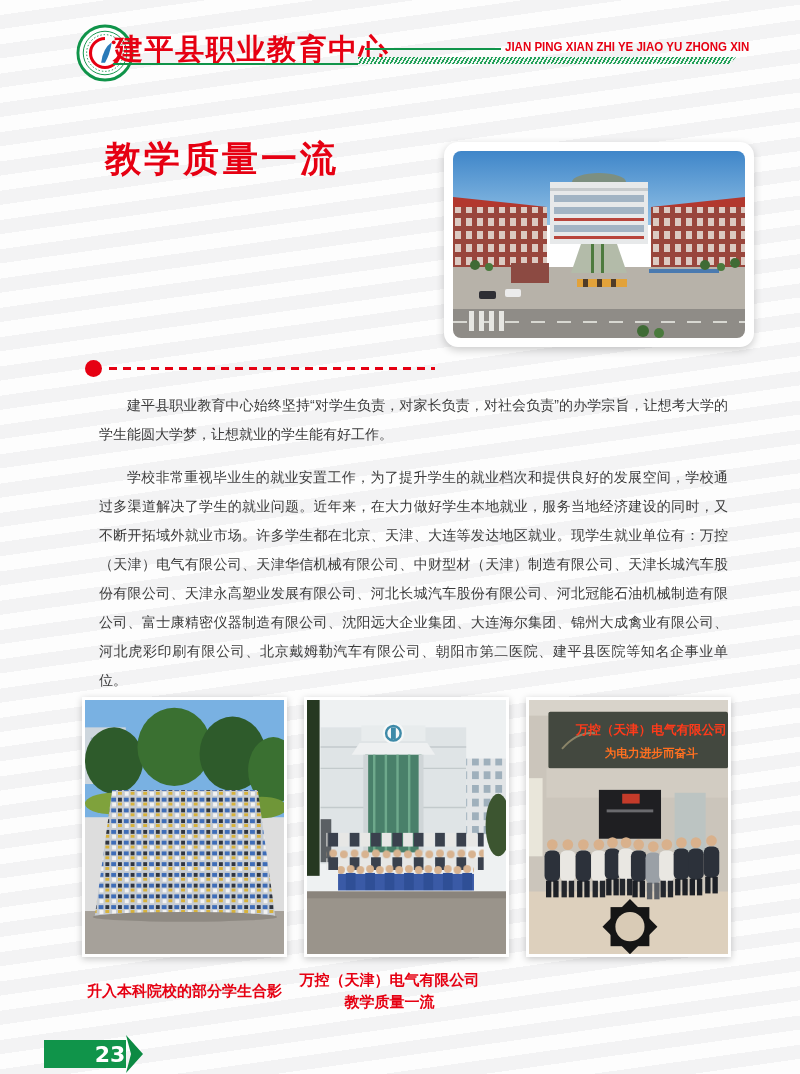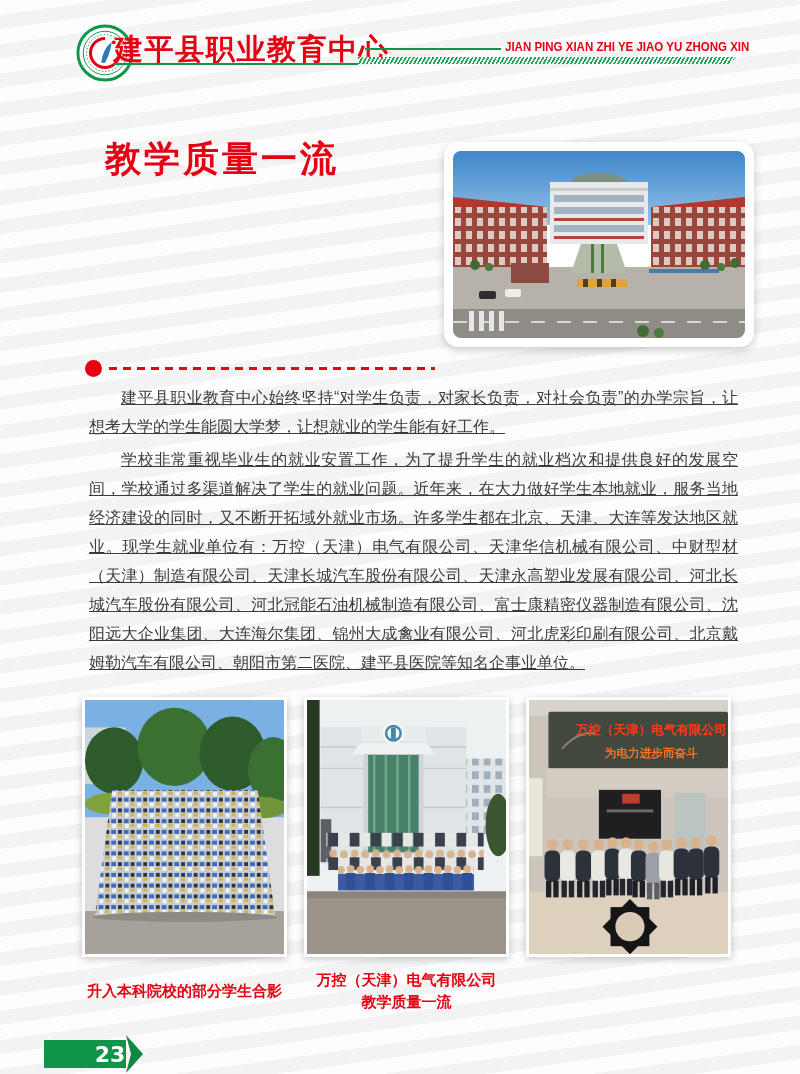--- a/index.html
+++ b/index.html
@@ -38,31 +38,31 @@
     margin:0;padding-left:20px;font-size:36px;line-height:42px;font-weight:bold;
     color:#e60012;letter-spacing:3px;
   }
   .title-rule{display:flex;align-items:center;width:350px;margin:4px 0 6px 0;height:17px;}
   .title-rule .dot{width:17px;height:17px;border-radius:50%;background:#e60012;flex:0 0 auto;}
   .title-rule .dashes{
     flex:1;height:3px;margin-left:7px;
     background:repeating-linear-gradient(90deg,#e60012 0 8px,transparent 8px 14px);
   }
   .body-text p{
-    margin:4px;font-size:16px;line-height:29px;color:#3b3b3b;
-    text-align:justify;text-indent:2em;text-decoration:underline;
+    margin:14px;font-size:14px;line-height:29px;color:#3b3b3b;
+    text-align:justify;text-indent:2em;
   }
   
   .gallery{position:absolute;left:82px;top:697px;display:flex;gap:17px;}
   .gallery .ph{
     width:205px;height:260px;box-sizing:border-box;border:3px solid #fff;
     box-shadow:0 2px 7px rgba(0,0,0,.22);background:#ddd;
   }
   .gallery svg{display:block;width:100%;height:100%;}
-  .captions{position:absolute;left:82px;top:969px;display:flex;gap:17px;}
+  .captions{position:absolute;left:82px;top:969px;display:flex;}
   .captions .cap{
     width:205px;text-align:center;color:#e60012;font-weight:bold;
     font-size:15px;line-height:22px;white-space:nowrap;
   }
   .captions .cap.single{padding-top:11px;}
   
   .page-ribbon{position:absolute;left:0;top:1032px;width:102px;height:42px;margin-left:44px;}
 </style>
 </head>
 <body>

